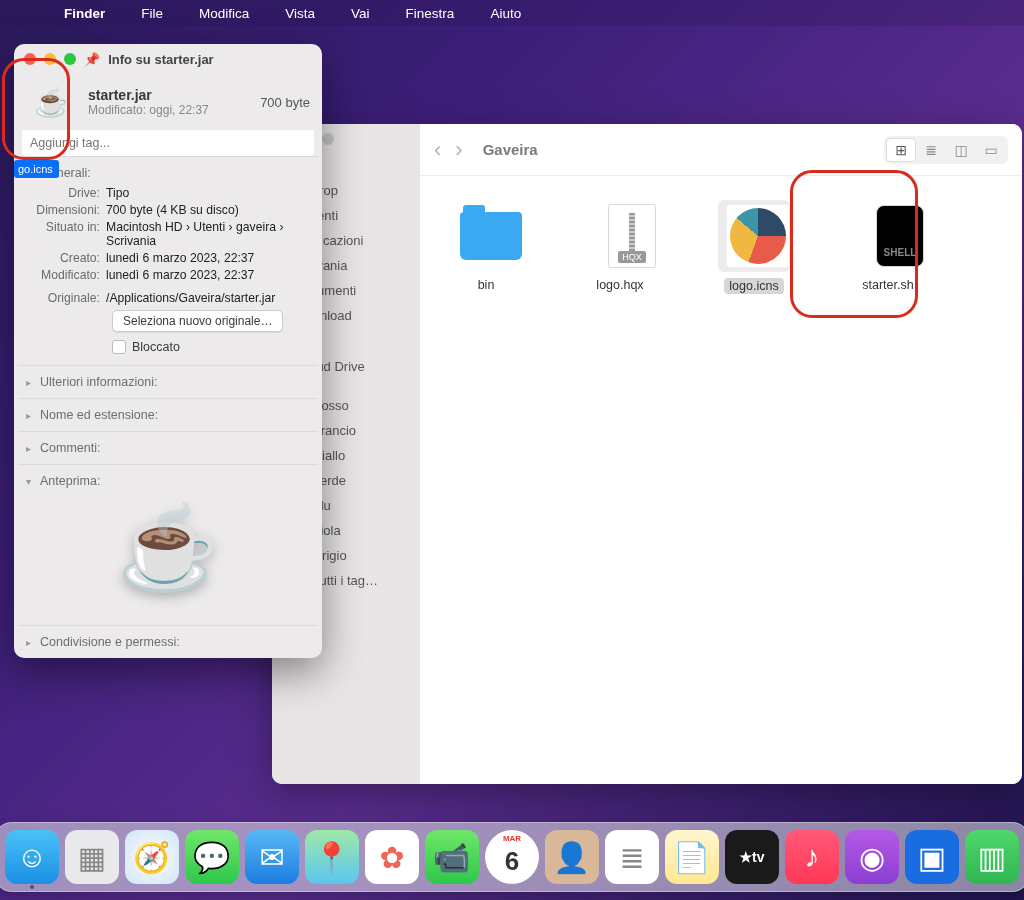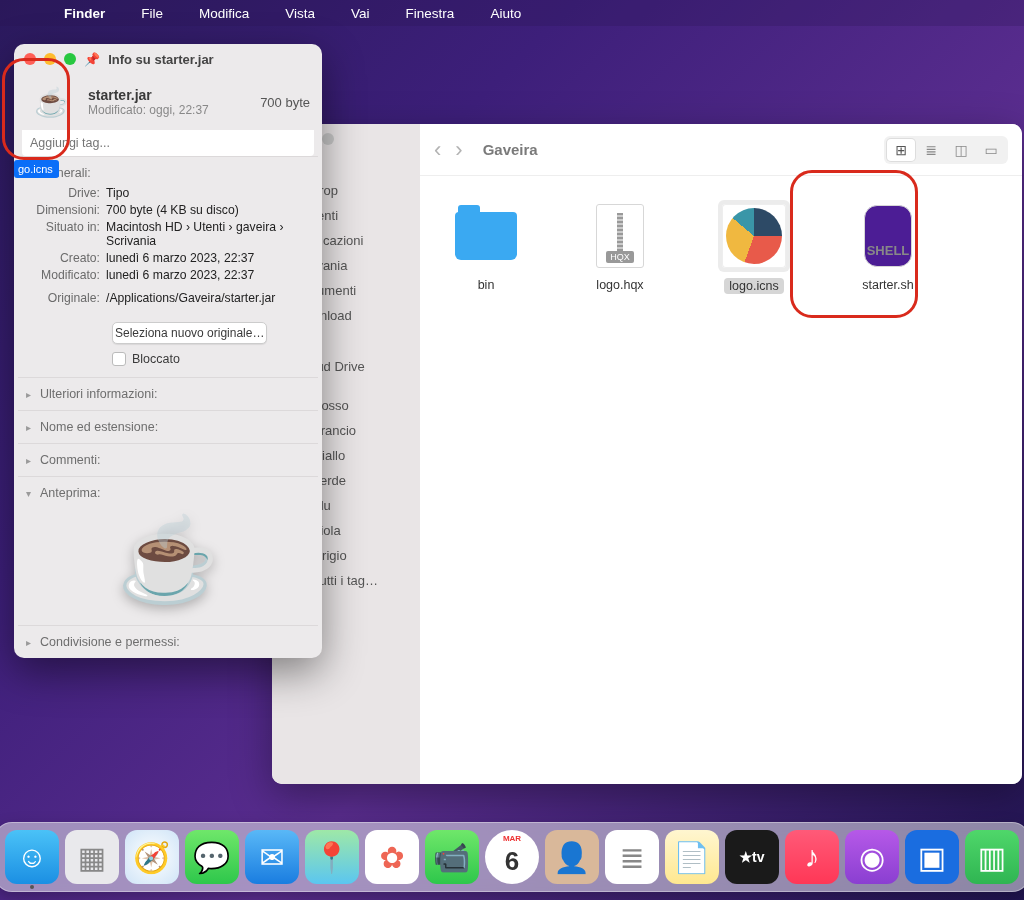--- a/index.html
+++ b/index.html
@@ -21,33 +21,33 @@
 .traffic i { width: 12px; height: 12px; border-radius: 50%; display: block; background: #c9c9c9; }
 .finder-main { flex: 1; background: #fff; display: flex; flex-direction: column; }
 .toolbar { height: 52px; display: flex; align-items: center; padding: 0 14px; gap: 14px; border-bottom: 1px solid #eee; }
 .nav-btn { color: #b3b3b3; font-size: 22px; cursor: default; }
 .loc { font-size: 15px; color: #7a7a7a; font-weight: 600; margin-left: 6px; }
 .views { margin-left: auto; display: flex; gap: 2px; background: #f1f1f1; border-radius: 6px; padding: 3px; }
 .views span { width: 28px; height: 22px; display: flex; align-items: center; justify-content: center; border-radius: 4px; color: #8a8a8a; font-size: 14px; }
 .views .active { background: #fff; box-shadow: 0 0 0 1px #ddd; color: #555; }
 .icon-grid { padding: 24px 20px; display: flex; flex-wrap: wrap; gap: 18px 42px; align-content: flex-start; }
 .file { width: 92px; text-align: center; font-size: 12.5px; color: #333; }
-.file .thumb { width: 72px; height: 72px; margin: 0 auto 6px; display: flex; align-items: center; justify-content: center; position: relative; }
+.file .thumb { width: 72px; height: 72px; margin: 0 auto 6px; display: flex; align-items: center; justify-content: flex-end; position: relative; }
 .file.selected .label { background: #d6d6d6; border-radius: 4px; padding: 1px 5px; display: inline-block; }
 .file.selected .thumb { background: #ececec; border-radius: 6px; }
 .folder-ic { width: 62px; height: 48px; background: #3aa9f2; border-radius: 4px 4px 6px 6px; position: relative; }
 .folder-ic:before { content: ""; position: absolute; top: -7px; left: 3px; width: 22px; height: 9px; background: #3aa9f2; border-radius: 3px 3px 0 0; }
 .pdf-ic { width: 52px; height: 66px; background: #fff; border: 1px solid #d7d7d7; border-radius: 3px; position: relative; }
 .pdf-ic:before { content: ""; position: absolute; top: 0; right: 0; width: 14px; height: 14px; background: linear-gradient(135deg,#fff 50%,#ddd 50%); }
 .hqx-ic { width: 48px; height: 64px; background: #fff; border: 1px solid #d7d7d7; border-radius: 3px; position: relative; display: flex; flex-direction: column; justify-content: flex-end; align-items: center; }
 .hqx-ic .zip { width: 6px; height: 38px; background: repeating-linear-gradient(#999,#999 2px,#ccc 2px,#ccc 4px); margin-top: 2px; }
 .hqx-ic .tag { font-size: 9px; background: #999; color: #fff; padding: 1px 4px; border-radius: 2px; margin-bottom: 4px; }
 .pie-ic { width: 56px; height: 56px; border-radius: 50%; background: conic-gradient(#2d4a66 0 90deg,#e85a4a 90deg 200deg,#f0b840 200deg 310deg,#3a96a8 310deg 360deg); }
 .pie-wrap { width: 64px; height: 64px; background: #fff; display: flex; align-items: center; justify-content: center; border-radius: 4px; box-shadow: 0 0 0 1px #eee inset; }
-.shell-ic { width: 48px; height: 62px; background: #4c1d95; border: 1px solid #d7d7d7; border-radius: 13px; display: flex; align-items: flex-end; justify-content: center; font-size: 13px; color: #888; padding-bottom: 8px; font-weight: 600; }
+.shell-ic { width: 48px; height: 62px; background: #000000; border: 1px solid #d7d7d7; border-radius: 8px; display: flex; align-items: flex-end; justify-content: center; font-size: 10px; color: #888; padding-bottom: 8px; font-weight: 600; }
 
 
 .callout { position: absolute; border: 3.5px solid #d92a1c; border-radius: 22px; pointer-events: none; z-index: 60; }
 
 
 .info { position: absolute; top: 44px; left: 14px; width: 308px; height: 614px; background: #eceaeb; border-radius: 10px; box-shadow: 0 14px 42px rgba(0,0,0,.45); font-size: 12.5px; color: #3a3a3a; z-index: 50; display: flex; flex-direction: column; }
 .info-titlebar { height: 30px; display: flex; align-items: center; gap: 8px; padding: 0 10px; font-size: 13px; font-weight: 700; color: #444; }
 .info .tl { display: flex; gap: 8px; }
 .info .tl i { width: 12px; height: 12px; border-radius: 50%; display: block; }
 .info .tl i:nth-child(1){background:#ff5f57;} .info .tl i:nth-child(2){background:#febc2e;} .info .tl i:nth-child(3){background:#28c840;}
@@ -60,21 +60,21 @@
 .tag-field { margin: 4px 8px 0; }
 .tag-field input { width: 100%; border: none; background: #fff; padding: 6px 8px; font-size: 12.5px; border-radius: 0 0 4px 4px; color: #aaa; }
 .tag-overlay { position: absolute; top: 116px; left: 0; background: #0a6ef8; color: #fff; font-size: 11px; padding: 3px 6px 3px 4px; border-radius: 3px; }
 
 .section { padding: 5px 12px; }
 .sec-head { display: flex; align-items: center; gap: 4px; color: #6e6e6e; font-size: 12.5px; cursor: default; padding: 4px 0; }
 .sec-head .chev { font-size: 10px; color: #9a9a9a; width: 10px; }
 .kv { display: flex; padding: 1.5px 0; font-size: 12.2px; }
 .kv .k { width: 80px; text-align: right; color: #6b6b6b; padding-right: 6px; }
 .kv .v { flex: 1; color: #222; }
-.orig-btn { margin: 16px 0 6px 86px; font-size: 12px; background: #fff; border: 1px solid #ccc; border-radius: 5px; padding: 3px 2px; box-shadow: 0 1px 1px rgba(0,0,0,.08); display: inline-block; }
+.orig-btn { margin: 4px 0 6px 86px; font-size: 12px; background: #fff; border: 1px solid #ccc; border-radius: 5px; padding: 3px 10px; box-shadow: 0 1px 1px rgba(0,0,0,.08); display: inline-block; }
 .lock-row { padding: 2px 0 6px 86px; display: flex; align-items: center; gap: 6px; }
 .lock-row .cb { width: 14px; height: 14px; border: 1px solid #bbb; border-radius: 3px; background: #fff; }
 .preview-area { flex: 1; display: flex; align-items: flex-start; justify-content: center; padding-top: 8px; }
 .big-cup { font-size: 82px; filter: drop-shadow(0 4px 6px rgba(0,0,0,.25)); }
 .info hr { border: none; border-top: 1px solid #dcd9da; margin: 0 4px; }
 
 
 .dock { position: absolute; bottom: 8px; left: 50%; transform: translateX(-50%); height: 70px; padding: 6px 10px; background: rgba(230,230,235,.55); backdrop-filter: blur(10px); border-radius: 18px; display: flex; align-items: center; gap: 6px; box-shadow: 0 6px 16px rgba(0,0,0,.25); border: 1px solid rgba(255,255,255,.35); }
 .dock .app-ic { width: 54px; height: 54px; border-radius: 12px; display: flex; align-items: center; justify-content: center; font-size: 30px; color: #fff; position: relative; }
 .dock .dot-ind { position: absolute; bottom: -5px; left: 50%; transform: translateX(-50%); width: 4px; height: 4px; background: #555; border-radius: 50%; }

